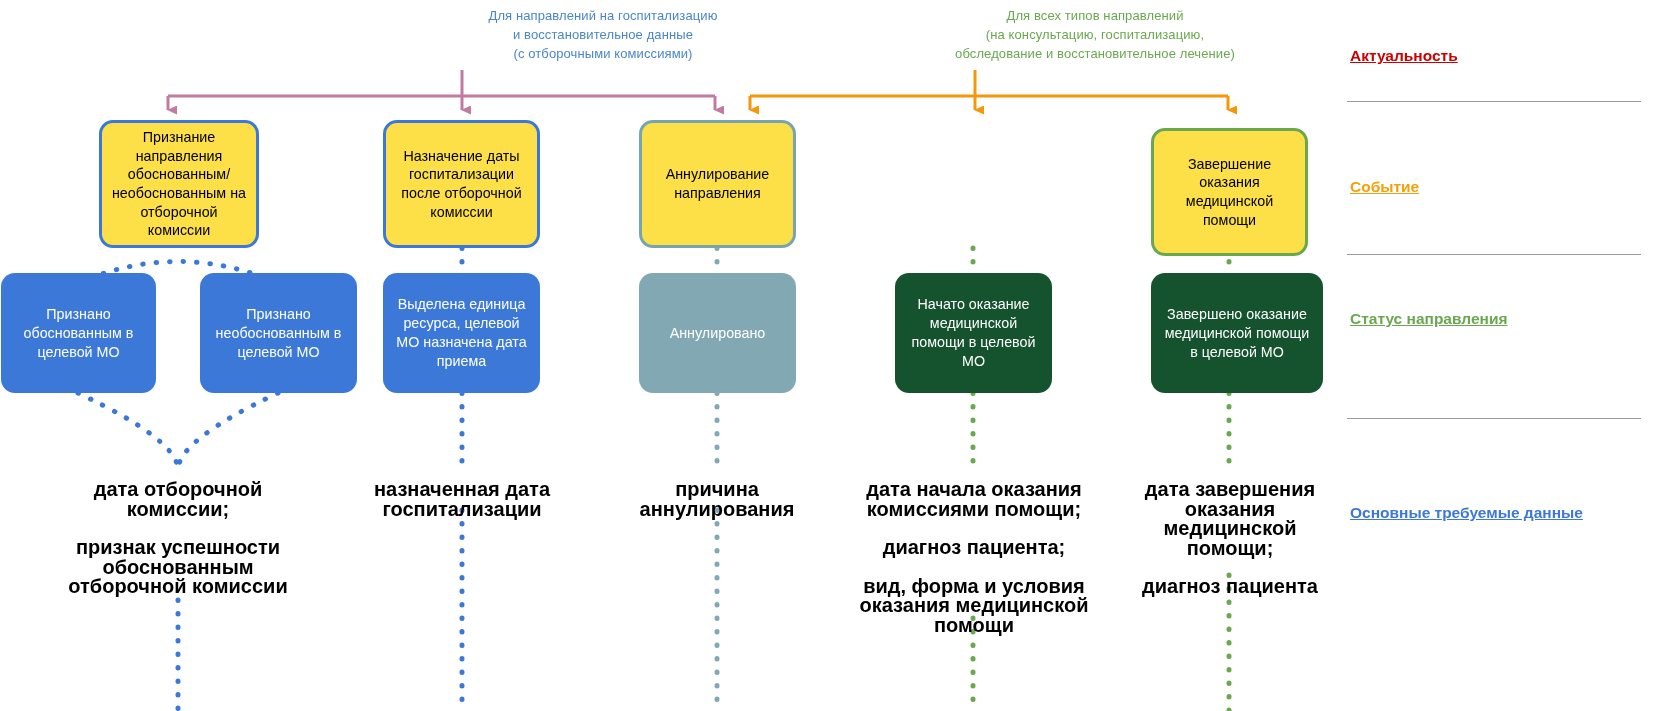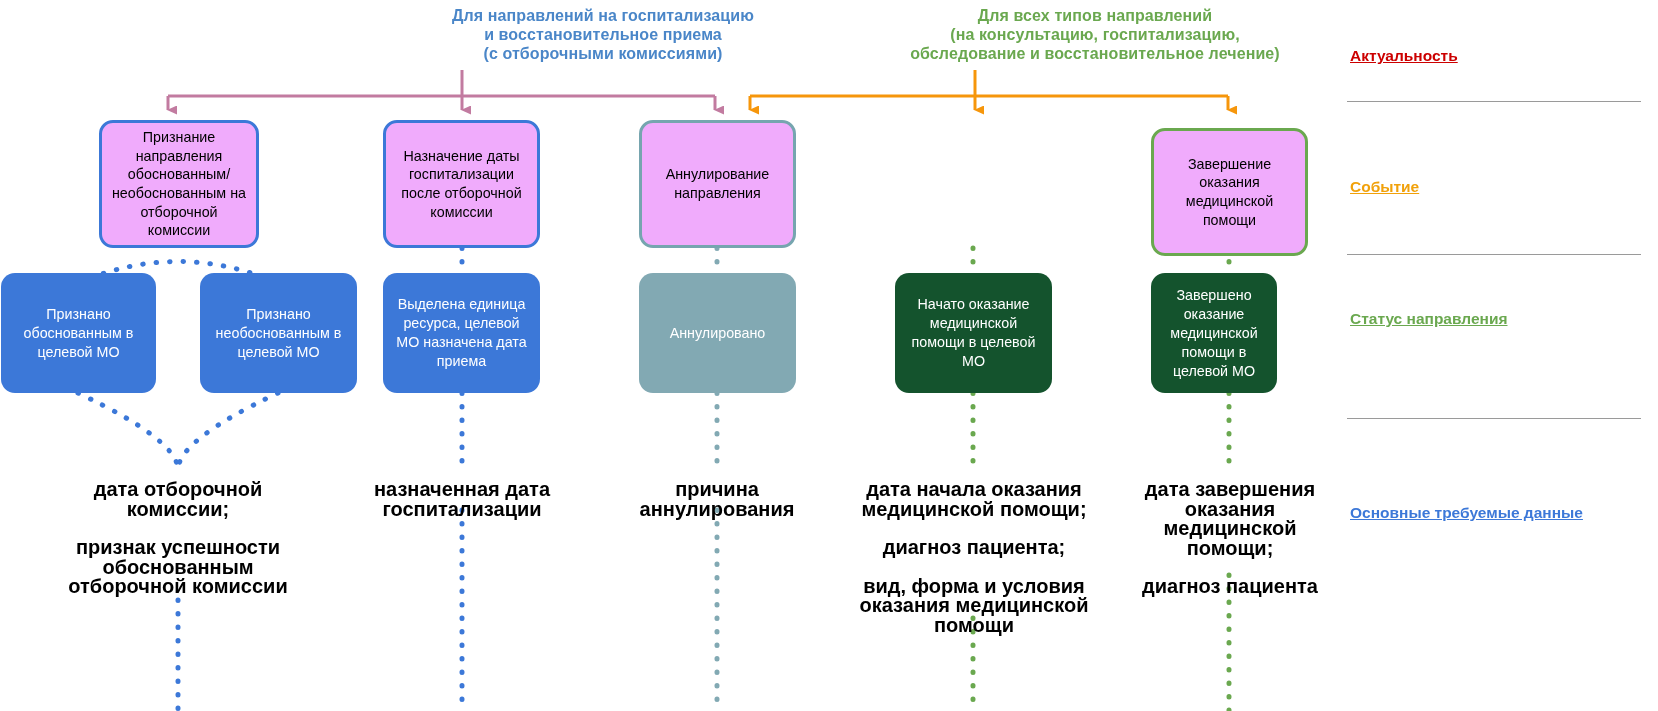--- a/index.html
+++ b/index.html
@@ -6,30 +6,30 @@
   body{
     width:1658px;height:711px;background:#ffffff;
     font-family:"Liberation Sans","DejaVu Sans",sans-serif;
     overflow:hidden;position:relative;
   }
   #stage{position:absolute;left:0;top:0;width:1658px;height:711px;}
   .svg-layer{position:absolute;left:0;top:0;width:1658px;height:711px;pointer-events:none;}
 
   
   .group-caption{
-    position:absolute;text-align:center;font-weight:bold;font-size:16px;
+    position:absolute;text-align:center;font-weight:normal;font-size:13px;
     line-height:19px;letter-spacing:0.1px;
   }
   .group-caption.left{color:#4a86c8;left:318px;top:6px;width:570px;}
   .group-caption.right{color:#6aa84f;left:745px;top:6px;width:700px;}
 
   
   .event-box{
     position:absolute;box-sizing:border-box;
-    border:3px solid #3c78d8;border-radius:14px;background:#f0abfc;
+    border:3px solid #3c78d8;border-radius:14px;background:#fde047;
     display:flex;align-items:center;justify-content:center;text-align:center;
     font-size:14.3px;line-height:18.6px;color:#000000;padding:4px 8px;
   }
   .event-box.teal{border-color:#76a5af;}
   .event-box.green{border-color:#6aa84f;}
 
   
   .status-box{
     position:absolute;box-sizing:border-box;border-radius:14px;
     background:#3c78d8;color:#ffffff;
@@ -117,21 +117,21 @@
 
     <g>
       <path d="M1229,248 L1229,273" stroke="#6aa84f" stroke-width="5" stroke-linecap="round" stroke-dasharray="0.5 13" fill="none"></path>
       <path d="M1229,393 L1229,470" stroke="#6aa84f" stroke-width="5" stroke-linecap="round" stroke-dasharray="0.5 13" fill="none"></path>
       <path d="M1229,575 L1229,711" stroke="#6aa84f" stroke-width="5" stroke-linecap="round" stroke-dasharray="0.5 13" fill="none"></path>
     </g>
   </svg>
 
   <div class="group-caption left">
     <div>Для направлений на госпитализацию</div>
-    <div>и восстановительное приема</div>
+    <div>и восстановительное данные</div>
     <div>(с отборочными комиссиями)</div>
   </div>
   <div class="group-caption right">
     <div>Для всех типов направлений</div>
     <div>(на консультацию, госпитализацию,</div>
     <div>обследование и восстановительное лечение)</div>
   </div>
 
   <div class="event-box" style="left:99px;top:120px;width:160px;height:128px;">
     <span>Признание направления обоснованным/ необоснованным на отборочной комиссии</span>
@@ -154,39 +154,39 @@
   </div>
   <div class="status-box" style="left:383px;top:273px;width:157px;height:120px;">
     <span>Выделена единица ресурса, целевой МО назначена дата приема</span>
   </div>
   <div class="status-box teal" style="left:639px;top:273px;width:157px;height:120px;">
     <span>Аннулировано</span>
   </div>
   <div class="status-box green" style="left:895px;top:273px;width:157px;height:120px;">
     <span>Начато оказание медицинской помощи в целевой МО</span>
   </div>
-  <div class="status-box green" style="left:1151px;top:273px;width:126px;height:120px;">
+  <div class="status-box green" style="left:1151px;top:273px;width:172px;height:120px;">
     <span>Завершено оказание медицинской помощи в целевой МО</span>
   </div>
 
   <div class="req-block" style="left:58px;top:480px;width:240px;">
     <p>дата отборочной комиссии;</p>
     <p>признак успешности обоснованным отборочной комиссии</p>
   </div>
 
   <div class="req-block" style="left:357px;top:480px;width:210px;">
     <p>назначенная дата госпитализации</p>
   </div>
 
   <div class="req-block" style="left:637px;top:480px;width:160px;">
     <p>причина аннулирования</p>
   </div>
 
   <div class="req-block" style="left:858px;top:480px;width:232px;">
-    <p>дата начала оказания медицинской помощи;</p>
+    <p>дата начала оказания комиссиями помощи;</p>
     <p>диагноз пациента;</p>
     <p>вид, форма и условия оказания медицинской помощи</p>
   </div>
 
   <div class="req-block" style="left:1124px;top:480px;width:212px;">
     <p>дата завершения оказания медицинской помощи;</p>
     <p>диагноз пациента</p>
   </div>
 
   <div class="legend-label red">

